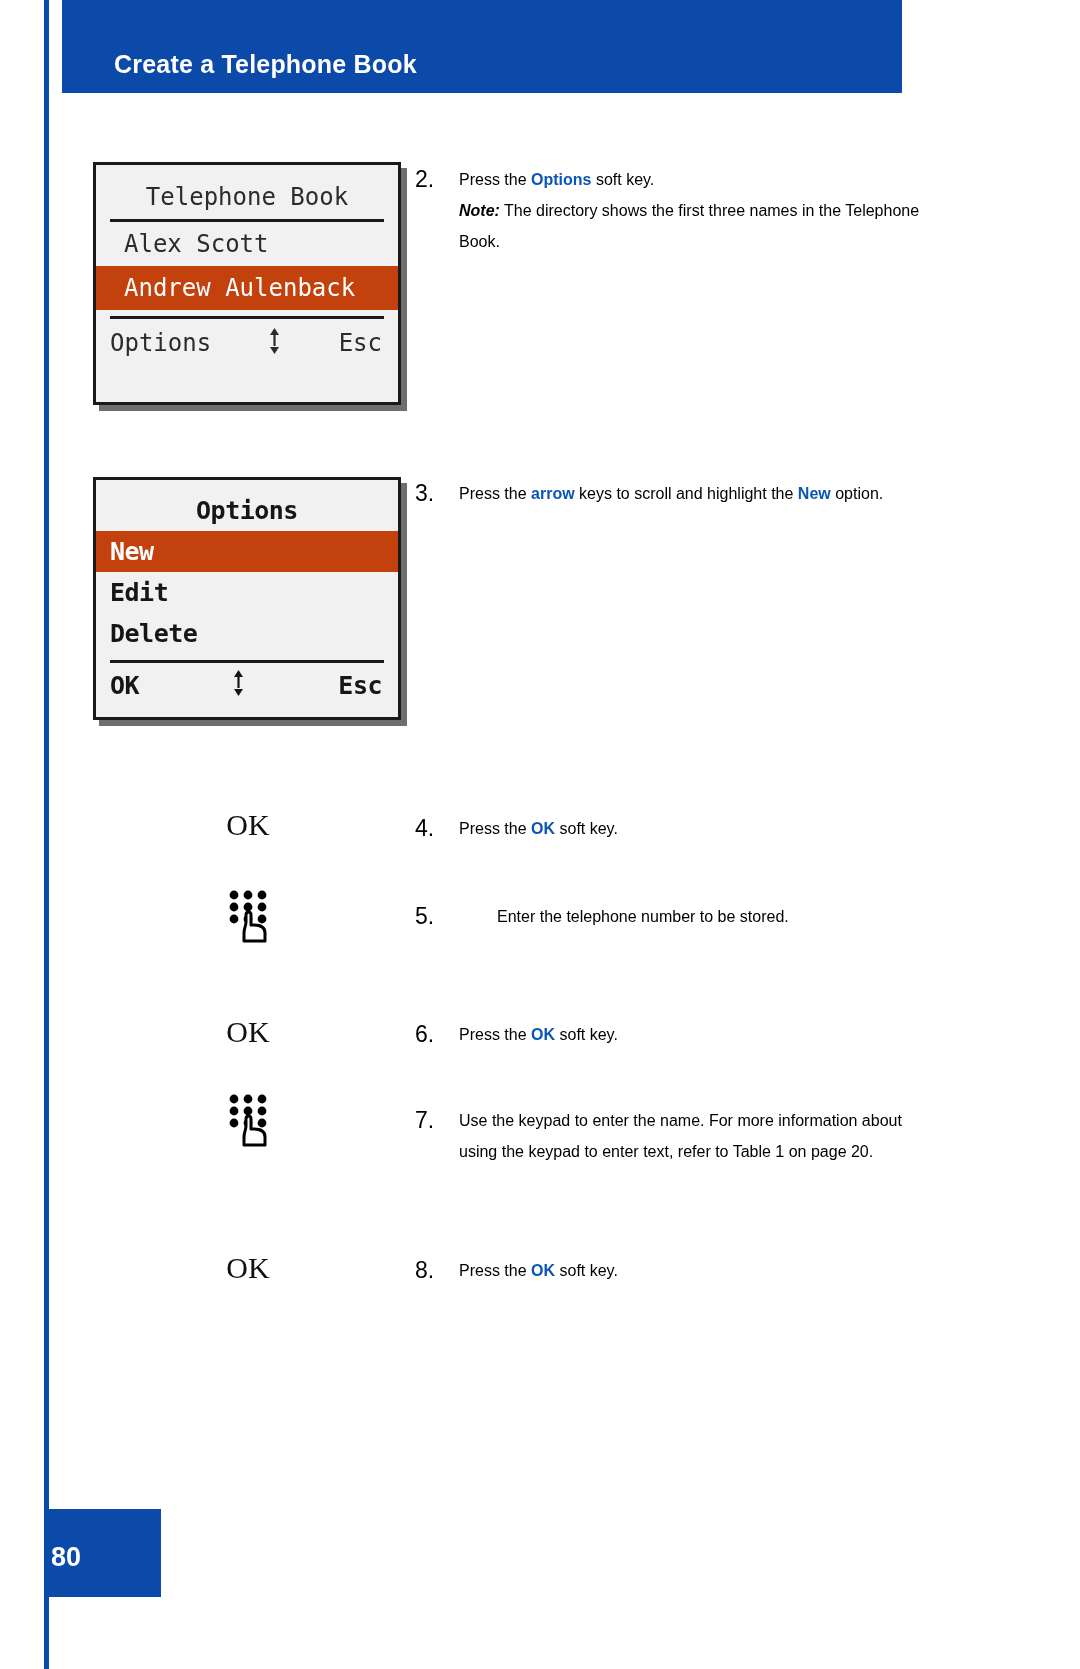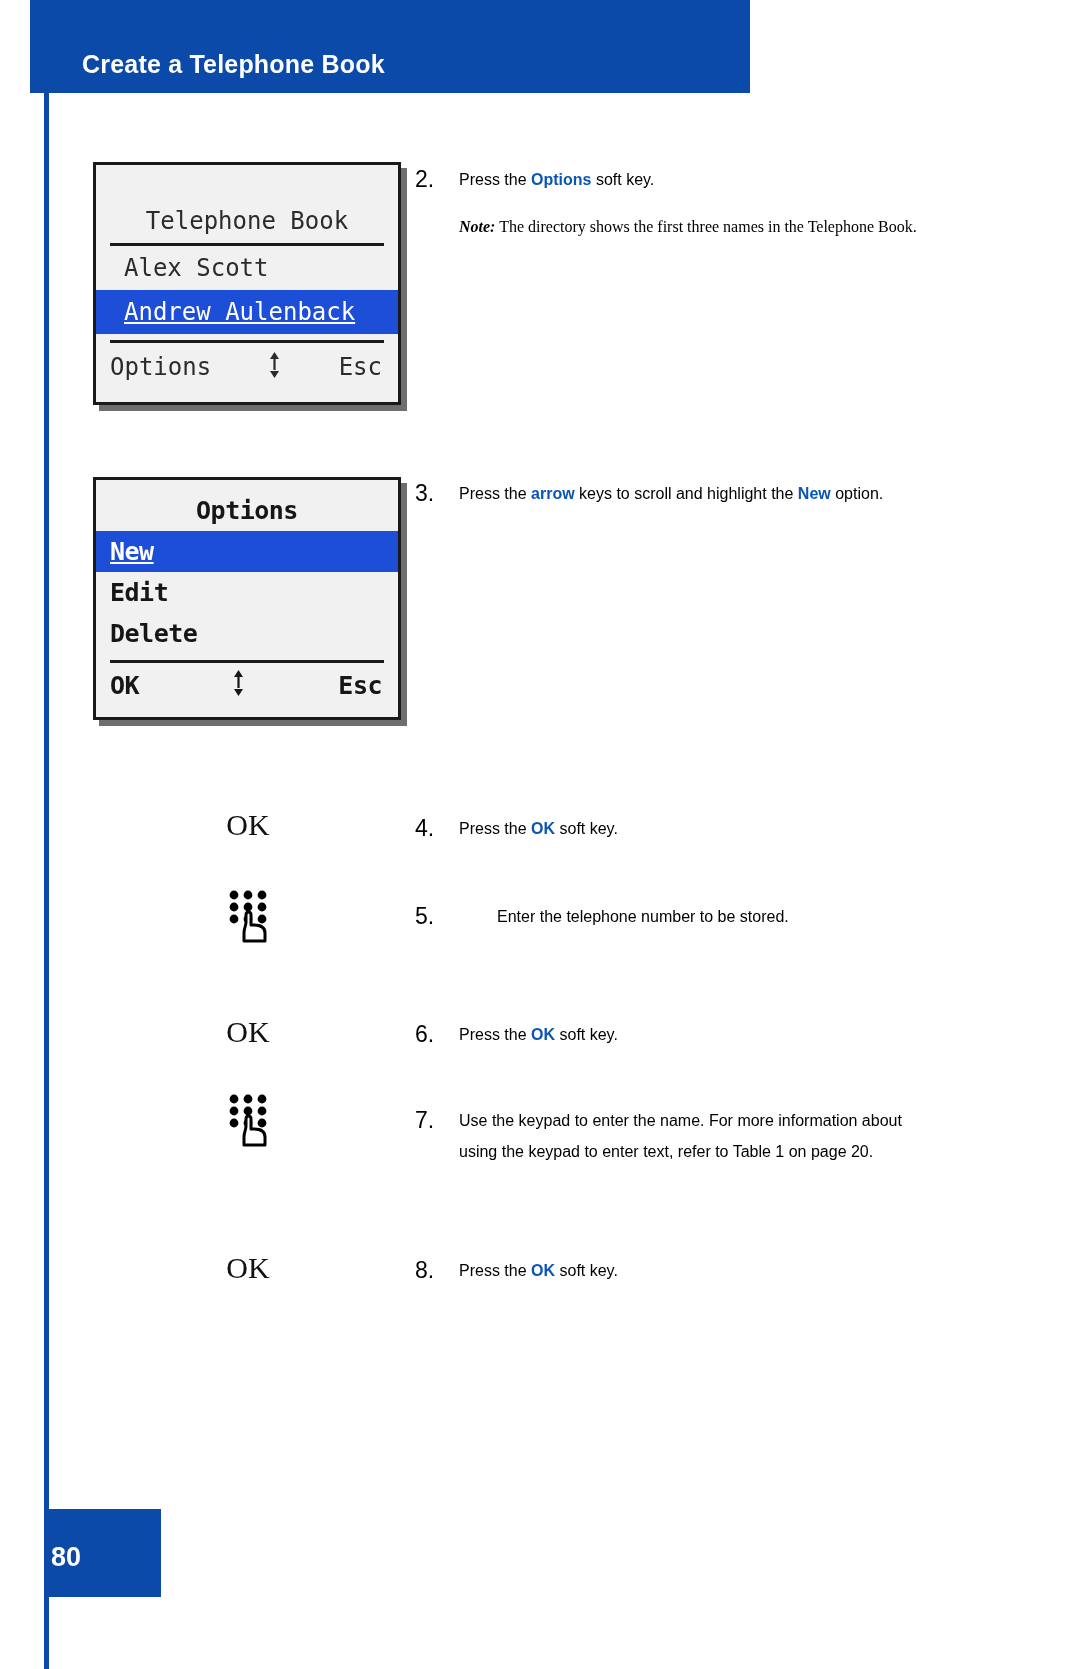--- a/index.html
+++ b/index.html
@@ -12,23 +12,23 @@
     height: 1669px;
     position: relative;
     font-family: "Liberation Sans", sans-serif;
     color: #000000;
     overflow: hidden;
   }
 
   
   .header-banner {
     position: absolute;
-    left: 30px;
+    left: 62px;
     top: 0;
-    width: 720px;
+    width: 840px;
     height: 93px;
     background: #0а4aa8;
     background: #0b4aa8;
   }
   .header-title {
     position: absolute;
     left: 52px;
     bottom: 14px;
     color: #ffffff;
     font-size: 25px;
@@ -72,23 +72,22 @@
   .lcd-rule {
     height: 3px;
     background: #1a1a1a;
     margin: 0 14px;
   }
   .lcd-row {
     box-sizing: border-box;
     white-space: pre;
   }
   .lcd-row.selected {
-    background: #1d4ed8;
+    background: #c2410c;
     color: #ffffff;
-    text-decoration: underline;
   }
   .lcd-softkeys {
     display: flex;
     justify-content: space-between;
     align-items: center;
     box-sizing: border-box;
   }
   .arrow-glyph {
     display: inline-block;
     line-height: 1;
@@ -103,21 +102,20 @@
     height: 243px;
   }
   #lcd-telephone-book .lcd-inner {
     font-family: "DejaVu Sans Mono", "Liberation Mono", monospace;
     font-size: 24px;
     color: #2b2b2b;
   }
   #lcd-telephone-book .lcd-title {
     padding: 18px 0 8px 0;
     font-size: 24px;
-    margin-top: 24px;
   }
   #lcd-telephone-book .lcd-row {
     padding: 8px 0 8px 28px;
     font-size: 24px;
   }
   #lcd-telephone-book .lcd-softkeys {
     padding: 8px 16px 0 14px;
     font-size: 24px;
   }
 
@@ -164,22 +162,21 @@
   }
   .accent {
     color: #0b55b5;
     font-weight: bold;
   }
   .note-label {
     font-weight: bold;
     font-style: italic;
   }
   .step-note {
-    margin-top: 16px;
-    font-family: Liberation Serif, serif;
+    margin-top: 0;
   }
 
   
   .key-label {
     position: absolute;
     font-family: "Liberation Serif", serif;
     font-size: 30px;
     color: #111111;
     text-align: center;
     width: 90px;

